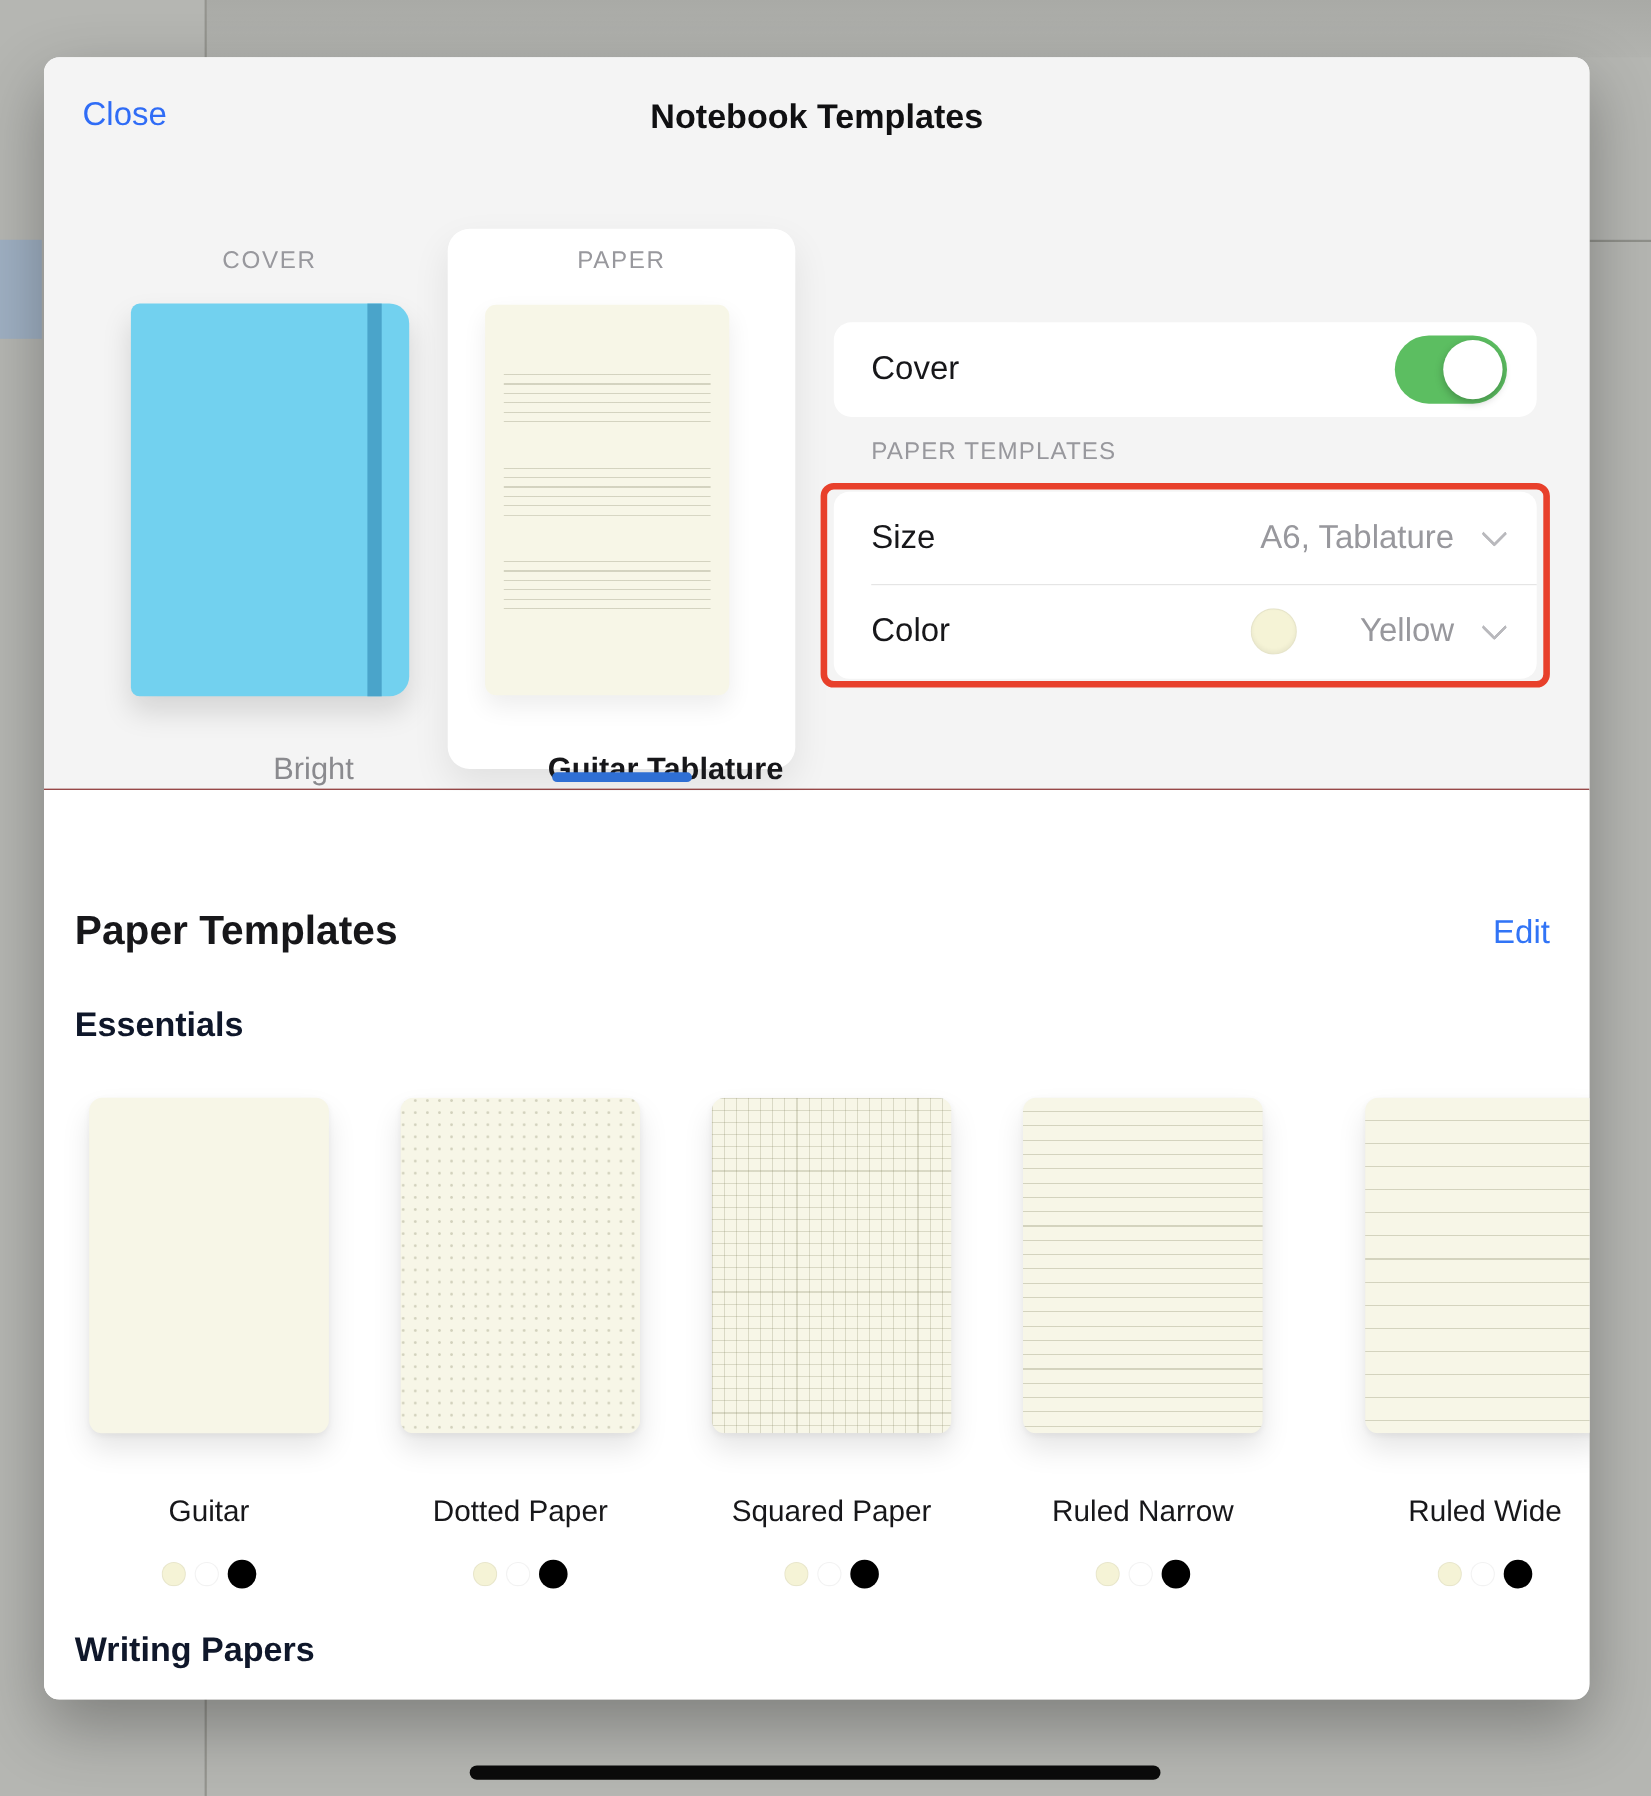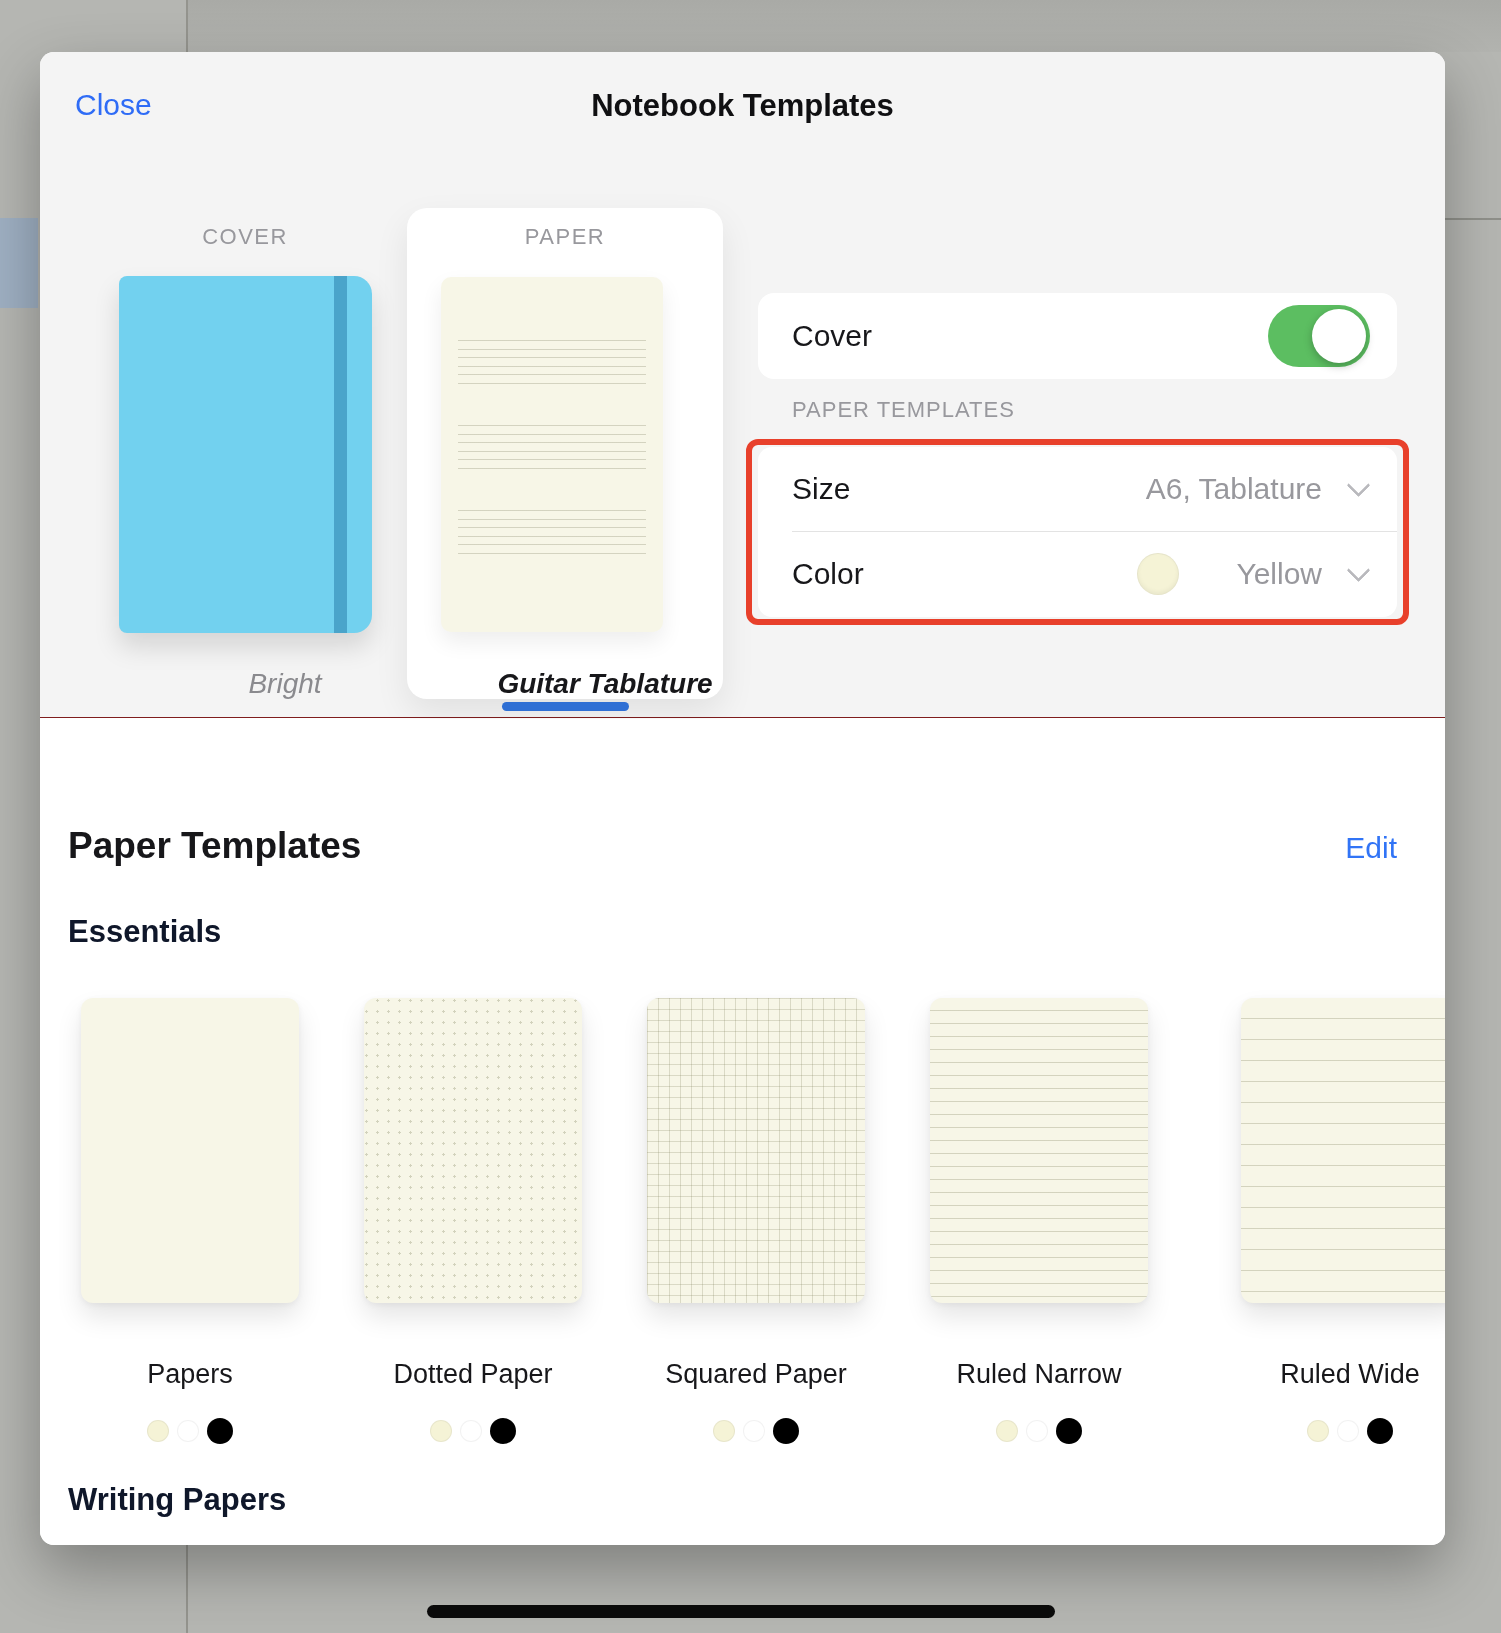--- a/index.html
+++ b/index.html
@@ -76,21 +76,21 @@
     box-shadow:0 10px 22px rgba(0,0,0,.07);
     cursor:pointer;
   }
   .tab-group {
     position:absolute; left:17px; right:17px; height:44px;
     background:repeating-linear-gradient(to bottom, rgba(120,120,90,.28) 0 1px, transparent 1px 8.6px);
   }
   .tab-g1 { top:63px; } .tab-g2 { top:148px; } .tab-g3 { top:233px; }
 
   .thumb-name {
-    position:absolute; top:616px; width:320px; text-align:center; font-size:28px;font-style:italic;
+    position:absolute; top:631px; width:320px; text-align:center; font-size:28px;
   }
   .thumb-name.bright { left:85px; color:#8a8a8e; }
   .thumb-name.gtab   { left:405px; color:#17171a; font-weight:700; }
 
   
   .row-card {
     position:absolute; left:718px; width:639px; background:#ffffff; border-radius:16px;
   }
   .cover-row { top:241px; height:86px; }
   .row-label {
@@ -136,21 +136,21 @@
     width:42px; height:42px; border-radius:50%;
     border:1px solid rgba(0,0,0,.06);
     box-shadow:inset 0 -2px 4px rgba(0,0,0,.05);
   }
 
   
   .bottom-section { position:absolute; left:0; top:667px; width:100%; height:826px; background:#ffffff; }
   .lib-heading {
     position:absolute; left:28px; top:106px; font-size:37px; font-weight:700; color:#17171a;
   }
-  .edit-btn { position:absolute; right:48px; top:112px; font-size:30px; color:#3174f6; cursor:pointer; }
+  .edit-btn { position:absolute; right:36px; top:112px; font-size:30px; color:#3174f6; cursor:pointer; }
   .sub-heading {
     position:absolute; left:28px; font-size:31px; font-weight:700; color:#0f172a;
   }
   .essentials-heading { top:195px; }
   .writing-heading { top:748px;margin-top:15px; }
 
   .tpl-item { position:absolute; top:946px; width:272px; text-align:center; cursor:pointer; }
   .tpl-thumb {
     width:218px; height:305px; margin:0 auto;
     background:#f7f6e7; border-radius:12px;
@@ -245,21 +245,21 @@
 
   <div class="bottom-section">
     <div class="lib-heading">Paper Templates</div>
     <div class="edit-btn">Edit</div>
     <div class="sub-heading essentials-heading">Essentials</div>
     <div class="sub-heading writing-heading">Writing Papers</div>
   </div>
 
   <div class="tpl-item" style="left:14px">
     <div class="tpl-thumb"></div>
-    <div class="tpl-label">Papers</div>
+    <div class="tpl-label">Guitar</div>
     <div class="dot-row">
       <span class="dot" style="background: rgb(245, 243, 214);"></span>
       <span class="dot" style="background: rgb(255, 255, 255);"></span>
       <span class="dot black" style="background: rgb(0, 0, 0);"></span>
     </div>
   </div>
 
   <div class="tpl-item" style="left:297px">
     <div class="tpl-thumb pat-dotted"></div>
     <div class="tpl-label">Dotted Paper</div>

